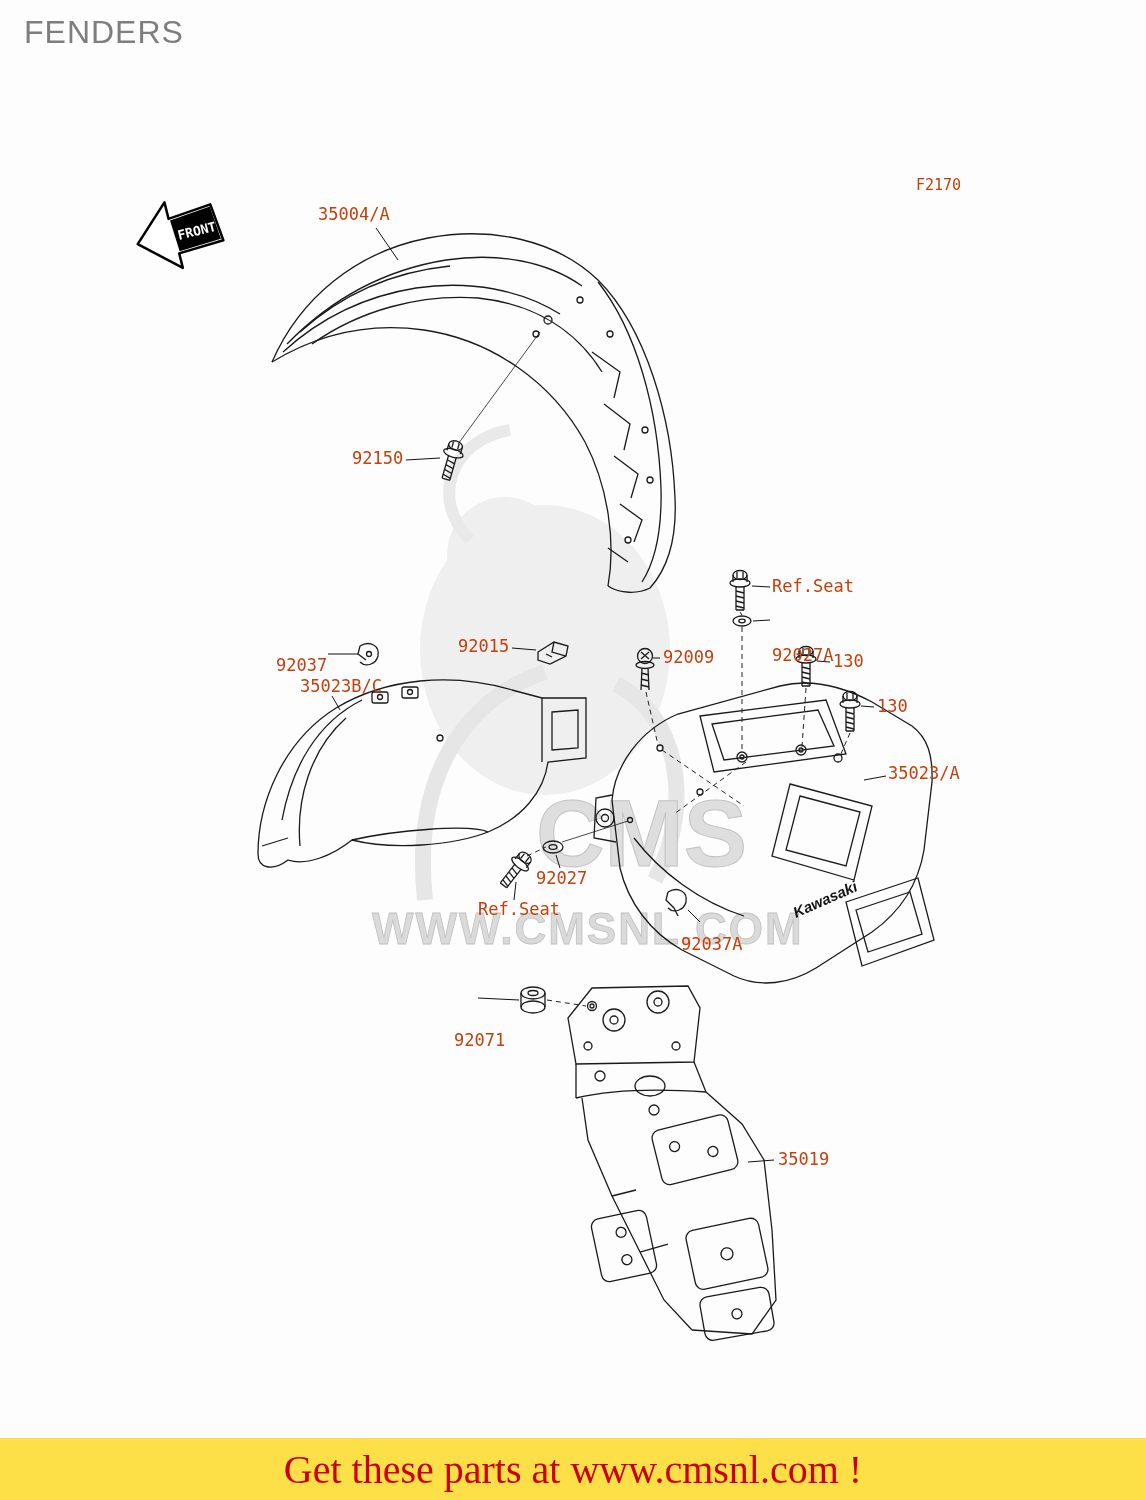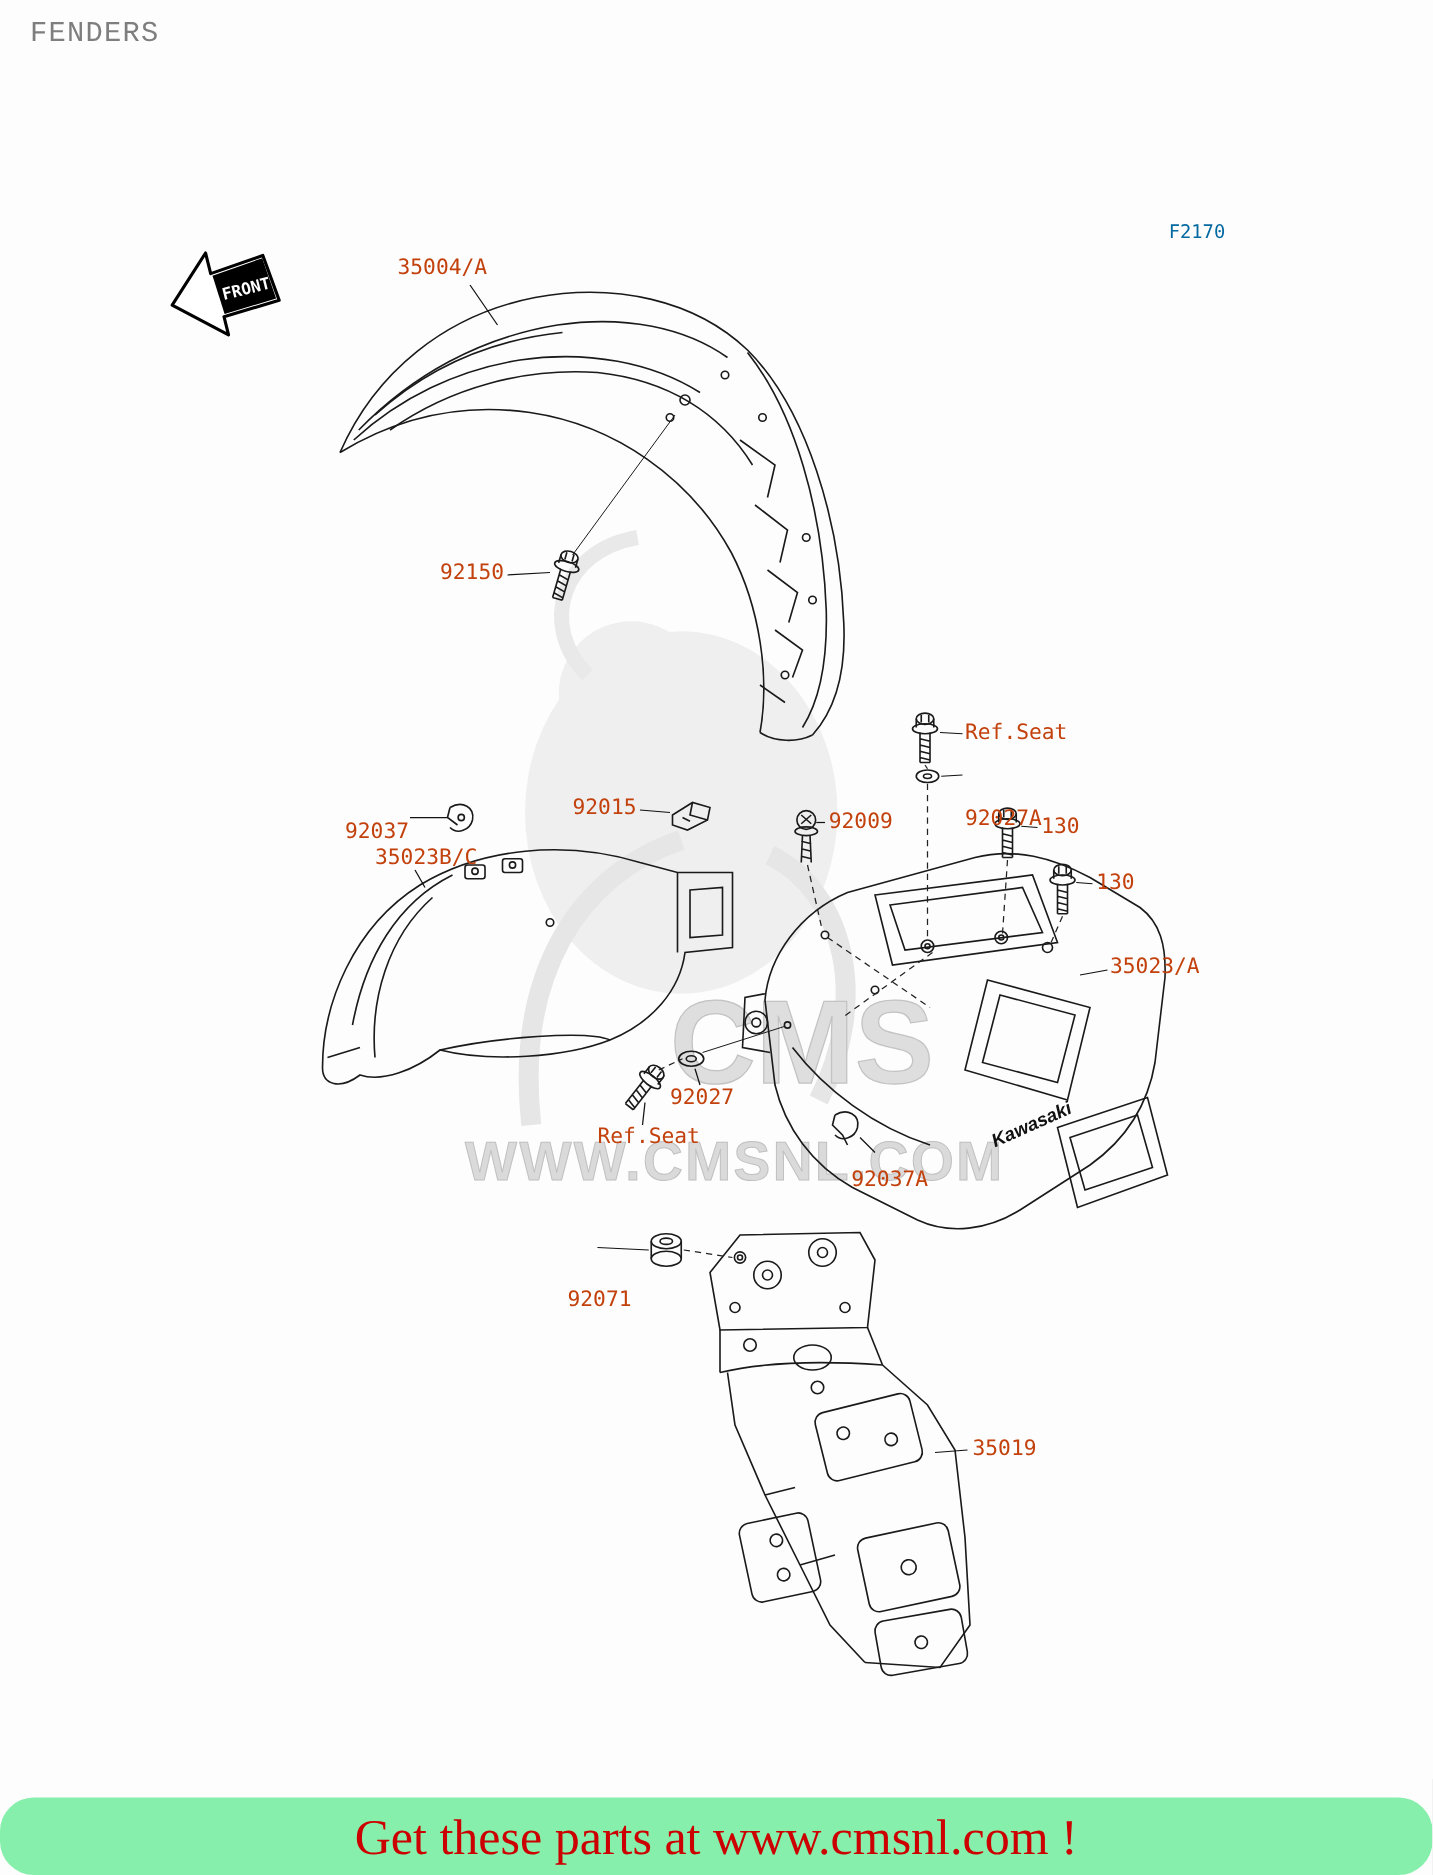--- a/index.html
+++ b/index.html
@@ -1,26 +1,26 @@
 <!DOCTYPE html>
 <html><head>
 <meta charset="utf-8">
 <style>
   html,body{margin:0;padding:0;background:#e9e9e9;}
   #page{position:relative;width:1146px;height:1500px;background:#fdfdfd;overflow:hidden;
         font-family:"Liberation Sans",sans-serif;}
   #diagram-svg{position:absolute;left:0;top:0;}
-  .page-title{position:absolute;left:24px;top:14px;font-size:23px;color:#7e7e7e;
-      letter-spacing:1px;font-family:Liberation Mono, monospace;}
-  .fig-code{position:absolute;left:935px;top:176px;font-size:15px;color:#0369a1;
+  .page-title{position:absolute;left:24px;top:14px;font-size:32px;color:#7e7e7e;
+      letter-spacing:1px;font-family:Liberation Sans, sans-serif;}
+  .fig-code{position:absolute;left:916px;top:176px;font-size:15px;color:#c2410c;
       font-family:"DejaVu Sans Mono",monospace;}
   .part-label{position:absolute;font-family:"DejaVu Sans Mono",monospace;font-size:17px;
       color:#c2410c;white-space:nowrap;line-height:1;}
-  .footer-bar{position:absolute;left:0;top:1438px;width:1146px;height:62px;background:#86efac;
-      display:flex;align-items:center;justify-content:center;border-radius:27px;}
+  .footer-bar{position:absolute;left:0;top:1438px;width:1146px;height:62px;background:#fde047;
+      display:flex;align-items:center;justify-content:center;}
   .footer-text{font-family:"Liberation Serif",serif;font-size:40px;color:#cc0000;cursor:pointer;}
 </style>
 </head>
 <body>
 
 <div id="page">
 
   <svg id="diagram-svg" width="1146" height="1500" viewBox="0 0 1146 1500">
 
     <defs>

